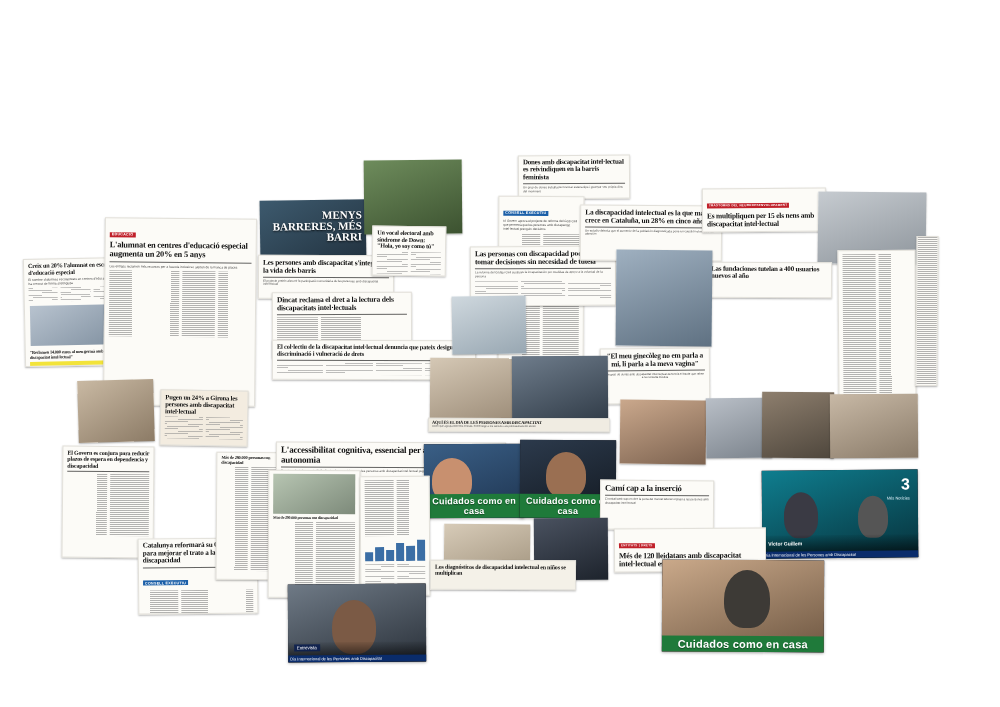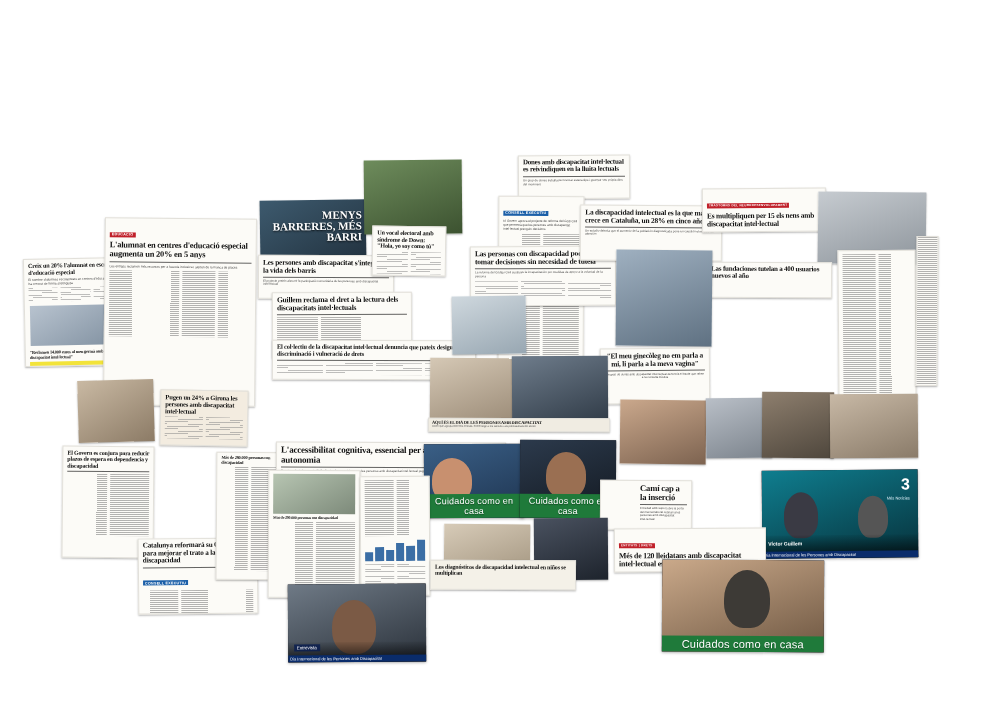--- a/index.html
+++ b/index.html
@@ -100,21 +100,21 @@
     padding: 1px 2px;
     white-space: nowrap;
     overflow: hidden;
   }
   .greenbar {
     position: absolute;
     left: 0; right: 0; bottom: 0;
     background: #1f7a3a;
     color: #fff;
     font-family: "Liberation Sans", sans-serif;
-    font-weight: normal;
+    font-weight: bold;
     font-size: 9px;
     text-align: center;
     padding: 2px 0;
     letter-spacing: .2px;
     text-shadow: 0 1px 1px rgba(0,0,0,.4);
   }
   .namebar {
     position: absolute;
     left: 4%; bottom: 14%;
     background: rgba(10,30,80,.85);
@@ -252,21 +252,21 @@
   <div class="clip np" style="left:258px; top:255px; width:136px; height:44px; transform: rotate(0.3deg);">
     <div class="pad">
       <div class="headline" style="font-size:7.4px;">Les persones amb discapacitat s'integren a la vida dels barris</div>
       <div class="rule" style="margin:2px 0;"></div>
       <div class="subhead" style="font-size:3.0px;">El projecte pretén afavorir la participació comunitària de les persones amb discapacitat intel·lectual</div>
     </div>
   </div>
 
   <div class="clip np" style="left:272px; top:292px; width:140px; height:66px; transform: rotate(-0.3deg);">
     <div class="pad">
-      <div class="headline" style="font-size:7.6px;">Guillem reclama el dret a la lectura dels discapacitats intel·lectuals</div>
+      <div class="headline" style="font-size:7.6px;">Dincat reclama el dret a la lectura dels discapacitats intel·lectuals</div>
       <div class="rule" style="margin:2px 0;"></div>
       <div class="cols" style="height:34px;">
         <div class="col dense"></div>
           <div class="col dense"></div>
           <div class="col dense"></div>
       </div>
     </div>
   </div>
 
   <div class="clip np" style="left:272px; top:340px; width:204px; height:40px; transform: rotate(0.2deg);">
@@ -288,21 +288,21 @@
       <div class="headline" style="font-size:6.2px;">Un vocal electoral amb síndrome de Down: "Hola, yo soy como tú"</div>
       <div class="cols" style="margin-top:2px; height:22px;">
         <div class="col"></div>
           <div class="col"></div>
       </div>
     </div>
   </div>
 
   <div class="clip np" style="left:518px; top:155px; width:112px; height:44px; transform: rotate(-0.4deg);">
     <div class="pad">
-      <div class="headline" style="font-size:7.0px;">Dones amb discapacitat intel·lectual es reivindiquen en la lluita lectuals</div>
+      <div class="headline" style="font-size:7.0px;">Dones amb discapacitat intel·lectual es reivindiquen en la barris feminista</div>
       <div class="rule" style="margin:2px 0;"></div>
       <div class="subhead" style="font-size:3.0px;">Un grup de dones treballa per trencar estereotips i guanyar veu pròpia dins del moviment</div>
     </div>
   </div>
 
   <div class="clip np" style="left:498px; top:196px; width:86px; height:170px; transform: rotate(0.3deg);">
     <div class="pad">
       <span class="bluetag">CONSELL EXECUTIU</span>
       <div class="subhead" style="margin-top:2px; font-size:3.1px;">El Govern aprova el projecte de reforma del Codi Civil que permetrà que les persones amb discapacitat intel·lectual prenguin decisions</div>
       <div class="cols" style="margin-top:2px; height:132px;">
@@ -413,21 +413,21 @@
     <div style="position:absolute; inset:0; background:linear-gradient(160deg,#0f7e8f,#07323c);"></div>
     <div style="position:absolute; right:8px; top:6px; color:#fff; font-family:'Liberation Sans',sans-serif; font-weight:bold; font-size:16px;">3</div>
     <div style="position:absolute; right:8px; top:26px; color:#e6f6ff; font-family:'Liberation Sans',sans-serif; font-size:4px; text-align:right;">Més Notícies</div>
     <div style="position:absolute; left:22px; top:22px; width:34px; height:46px; border-radius:50% 50% 40% 40%; background:#3a3a44;"></div>
     <div style="position:absolute; left:96px; top:26px; width:30px; height:42px; border-radius:50% 50% 40% 40%; background:#555; "></div>
     <div class="lower"></div>
     <div style="position:absolute; left:6px; bottom:12px; color:#fff; font-family:'Liberation Sans',sans-serif; font-weight:bold; font-size:5px;">Víctor Guillem</div>
     <div class="ticker">Dia Internacional de les Persones amb Discapacitat</div>
   </div>
 
-  <div class="clip np" style="left:600px; top:480px; width:92px; height:50px; transform: rotate(0.4deg); padding-left: 35px;">
+  <div class="clip np" style="left:600px; top:480px; width:114px; height:50px; transform: rotate(0.4deg);">
     <div class="pad">
       <div class="headline" style="font-size:8.6px;">Camí cap a la inserció</div>
       <div class="rule" style="margin:2px 0;"></div>
       <div class="subhead" style="font-size:2.9px;">El treball amb suport obre la porta del mercat laboral ordinari a les persones amb discapacitat intel·lectual</div>
     </div>
   </div>
 
   <div class="clip np" style="left:614px; top:528px; width:152px; height:44px; transform: rotate(-0.3deg);">
     <div class="pad">
       <span class="redtag" style="font-size:3px;">ENTITATS | DRETS</span>

